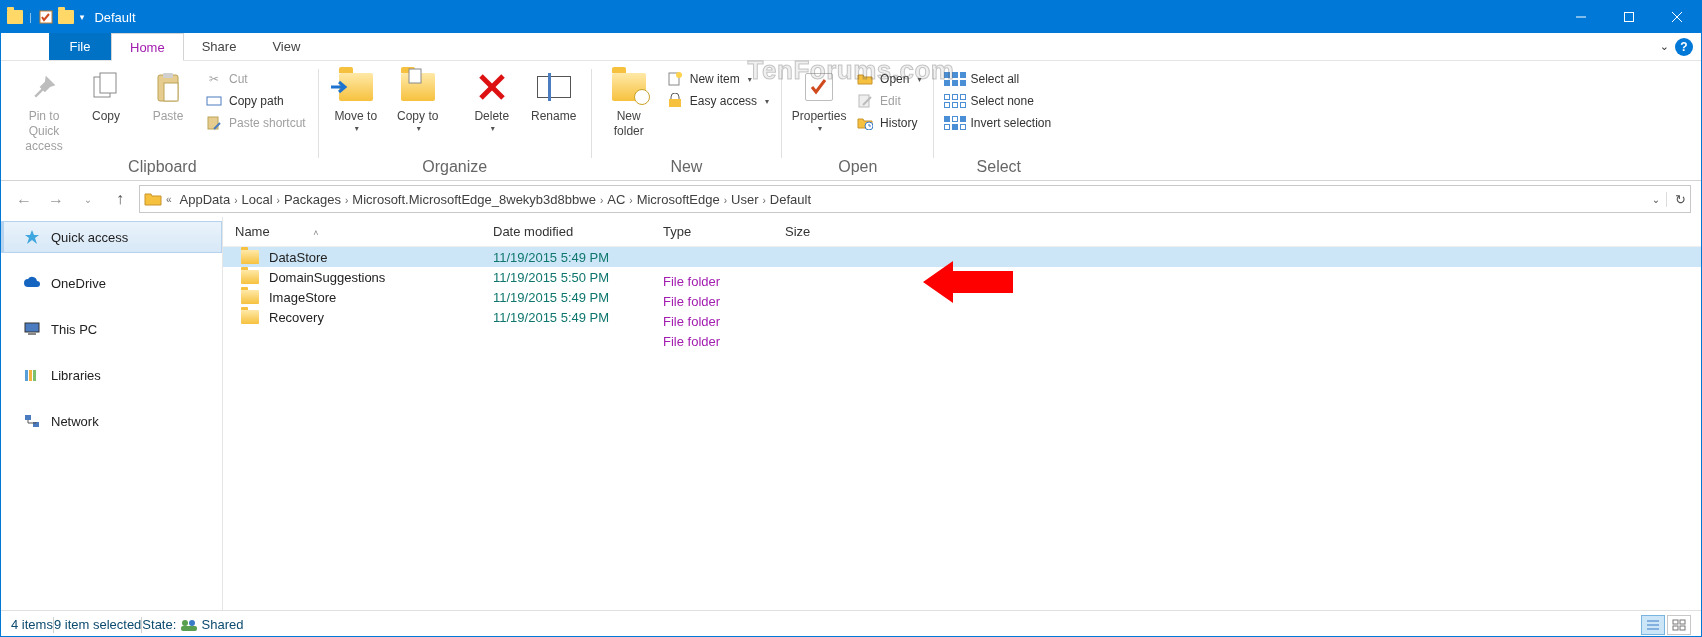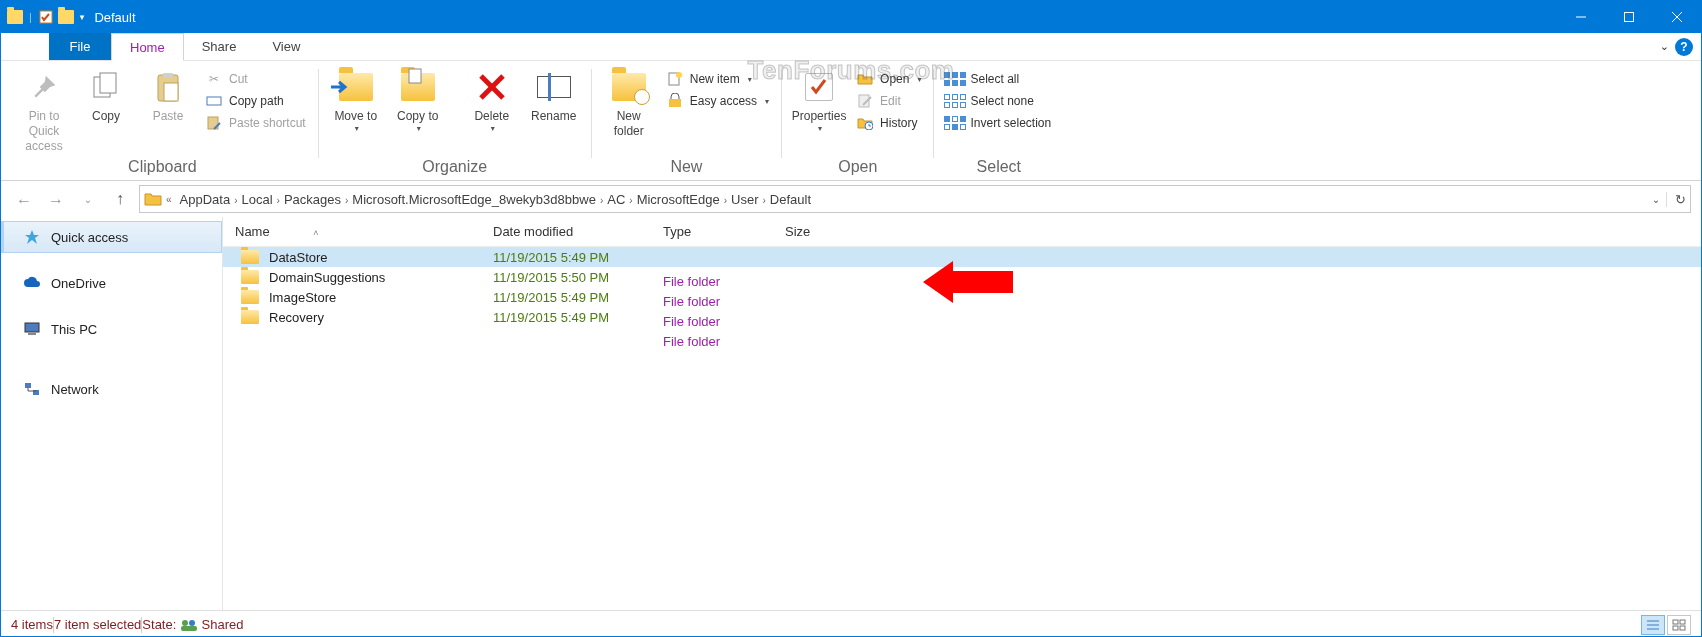--- a/index.html
+++ b/index.html
@@ -76,30 +76,30 @@
 
 .content { flex:1; position:relative; }
 .cols { height: 30px; display:flex; align-items:center; border-bottom: 1px solid #eee; color:#333; font-size:13px; }
 .col-name { width: 270px; padding-left: 12px; }
 .col-date { width: 170px; }
 .col-type { width: 122px; }
 .col-size { width: 100px; }
 .row { height: 20px; display:flex; align-items:center; font-size:13px; color:#222; }
 .row.sel { background:#cde6f7; }
 .row .c-name { width:270px; padding-left: 18px; display:flex; align-items:center; gap:10px; }
-.row .c-date { width:170px; color:#4d7c0f; }
+.row .c-date { width:170px; color:#0f766e; }
 .row .c-type { width:122px; color:#a21caf;margin-top:48px; }
 .folder-sm { width:18px; height:14px; background:linear-gradient(#ffe9a8,#f6c13e); border-radius:1px; position:relative;}
 .folder-sm::before { content:""; position:absolute; top:-3px; left:0; width:7px; height:3px; background:#f6c13e; border-radius:1px 1px 0 0;}
 
 
 .red-arrow { position:absolute; left: 700px; top: 44px; }
 
 
-.status { height: 28px; border-top: 1px solid #e0e0e0; display:flex; align-items:center; padding: 0 10px; font-size:13px; color:#7f1d1d; gap: 0; }
+.status { height: 28px; border-top: 1px solid #e0e0e0; display:flex; align-items:center; padding: 0 10px; font-size:13px; color:#0c4a6e; gap: 0; }
 .status .sep { width:1px; height:16px; background:#d0d0d0; }
 .status-views { margin-left:auto; display:flex; gap:2px;}
 .sv { width:24px; height:20px; border:1px solid #c8c8c8; display:flex; align-items:center; justify-content:center;}
 .sv.active { background:#cde6f7; border-color:#7ab5e0;}
 
 
 .watermark { position:absolute; top: 54px; left: 50%; transform:translateX(-50%); font-family: Arial Black, Arial; font-size: 26px; font-weight:900; color: rgba(70,70,70,.08); -webkit-text-stroke: 1px rgba(100,100,100,.35); letter-spacing: .5px; pointer-events:none;}
 </style>
 </head>
 <body>
@@ -427,20 +427,30 @@
         <div class="side-item">
           <span class="side-icon">
             <svg width="18" height="16">
               <rect x="2" y="2" width="14" height="9" fill="#4a7cbf" stroke="#333"></rect>
               <rect x="5" y="12" width="8" height="2" fill="#888"></rect>
             </svg>
           </span>
           <span>This PC</span>
         </div>
         <div class="side-gap"></div>
+        <div class="side-item">
+          <span class="side-icon">
+            <svg width="18" height="16">
+              <rect x="2" y="3" width="3" height="11" fill="#5aa0d8"></rect>
+              <rect x="6" y="3" width="3" height="11" fill="#f3b23e"></rect>
+              <rect x="10" y="3" width="3" height="11" fill="#7cc06c"></rect>
+            </svg>
+          </span>
+          <span>Libraries</span>
+        </div>
         <div class="side-gap"></div>
         <div class="side-item">
           <span class="side-icon">
             <svg width="18" height="16">
               <rect x="2" y="2" width="6" height="5" fill="#4a7cbf"></rect>
               <rect x="10" y="9" width="6" height="5" fill="#4a7cbf"></rect>
               <path d="M5 7v3h8V9" stroke="#555" fill="none"></path>
             </svg>
           </span>
           <span>Network</span>
@@ -491,21 +501,21 @@
       </div>
     <svg class="red-arrow" width="90" height="42" viewBox="0 0 90 42">
         <path d="M90 10 L30 10 L30 0 L0 21 L30 42 L30 32 L90 32 Z" fill="#ff0000"></path>
       </svg>
   </div>
 </div>
 
 <div class="status">
   <span>4 items</span>
   <div class="sep"></div>
-  <span>7 item selected</span>
+  <span>9 item selected</span>
   <div class="sep"></div>
   <span><span>State:</span> <svg style="vertical-align:-3px" width="18" height="14">
         <circle cx="5" cy="5" r="3" fill="#5a9f4f"></circle>
         <circle cx="12" cy="5" r="3" fill="#3a7bc8"></circle>
         <rect x="1" y="8" width="16" height="5" rx="2" fill="#5a9f4f"></rect>
       </svg> <span>Shared</span></span>
   <div class="status-views">
     <div class="sv active">
         <svg width="14" height="12">
           <line x1="1" y1="2" x2="13" y2="2" stroke="#3a7bc8"></line>

